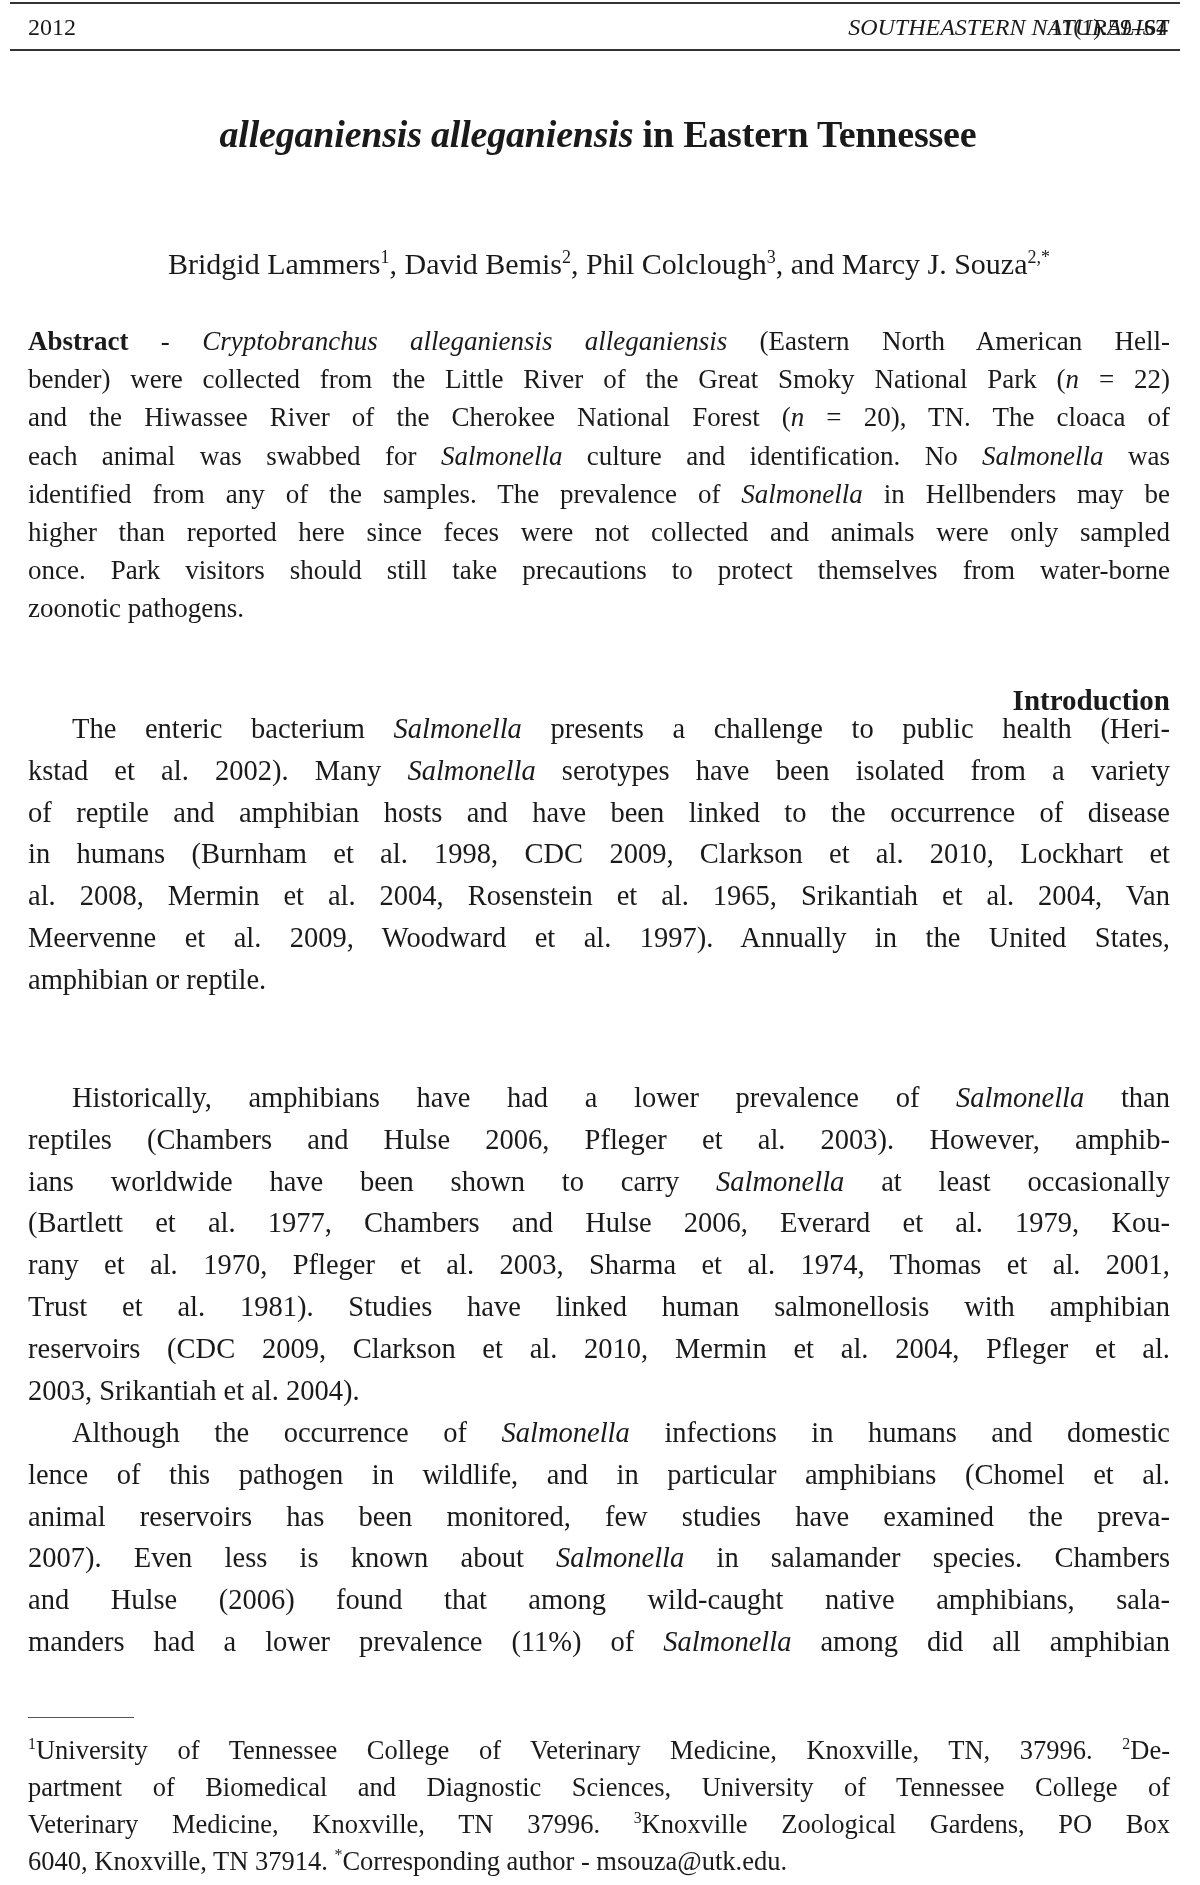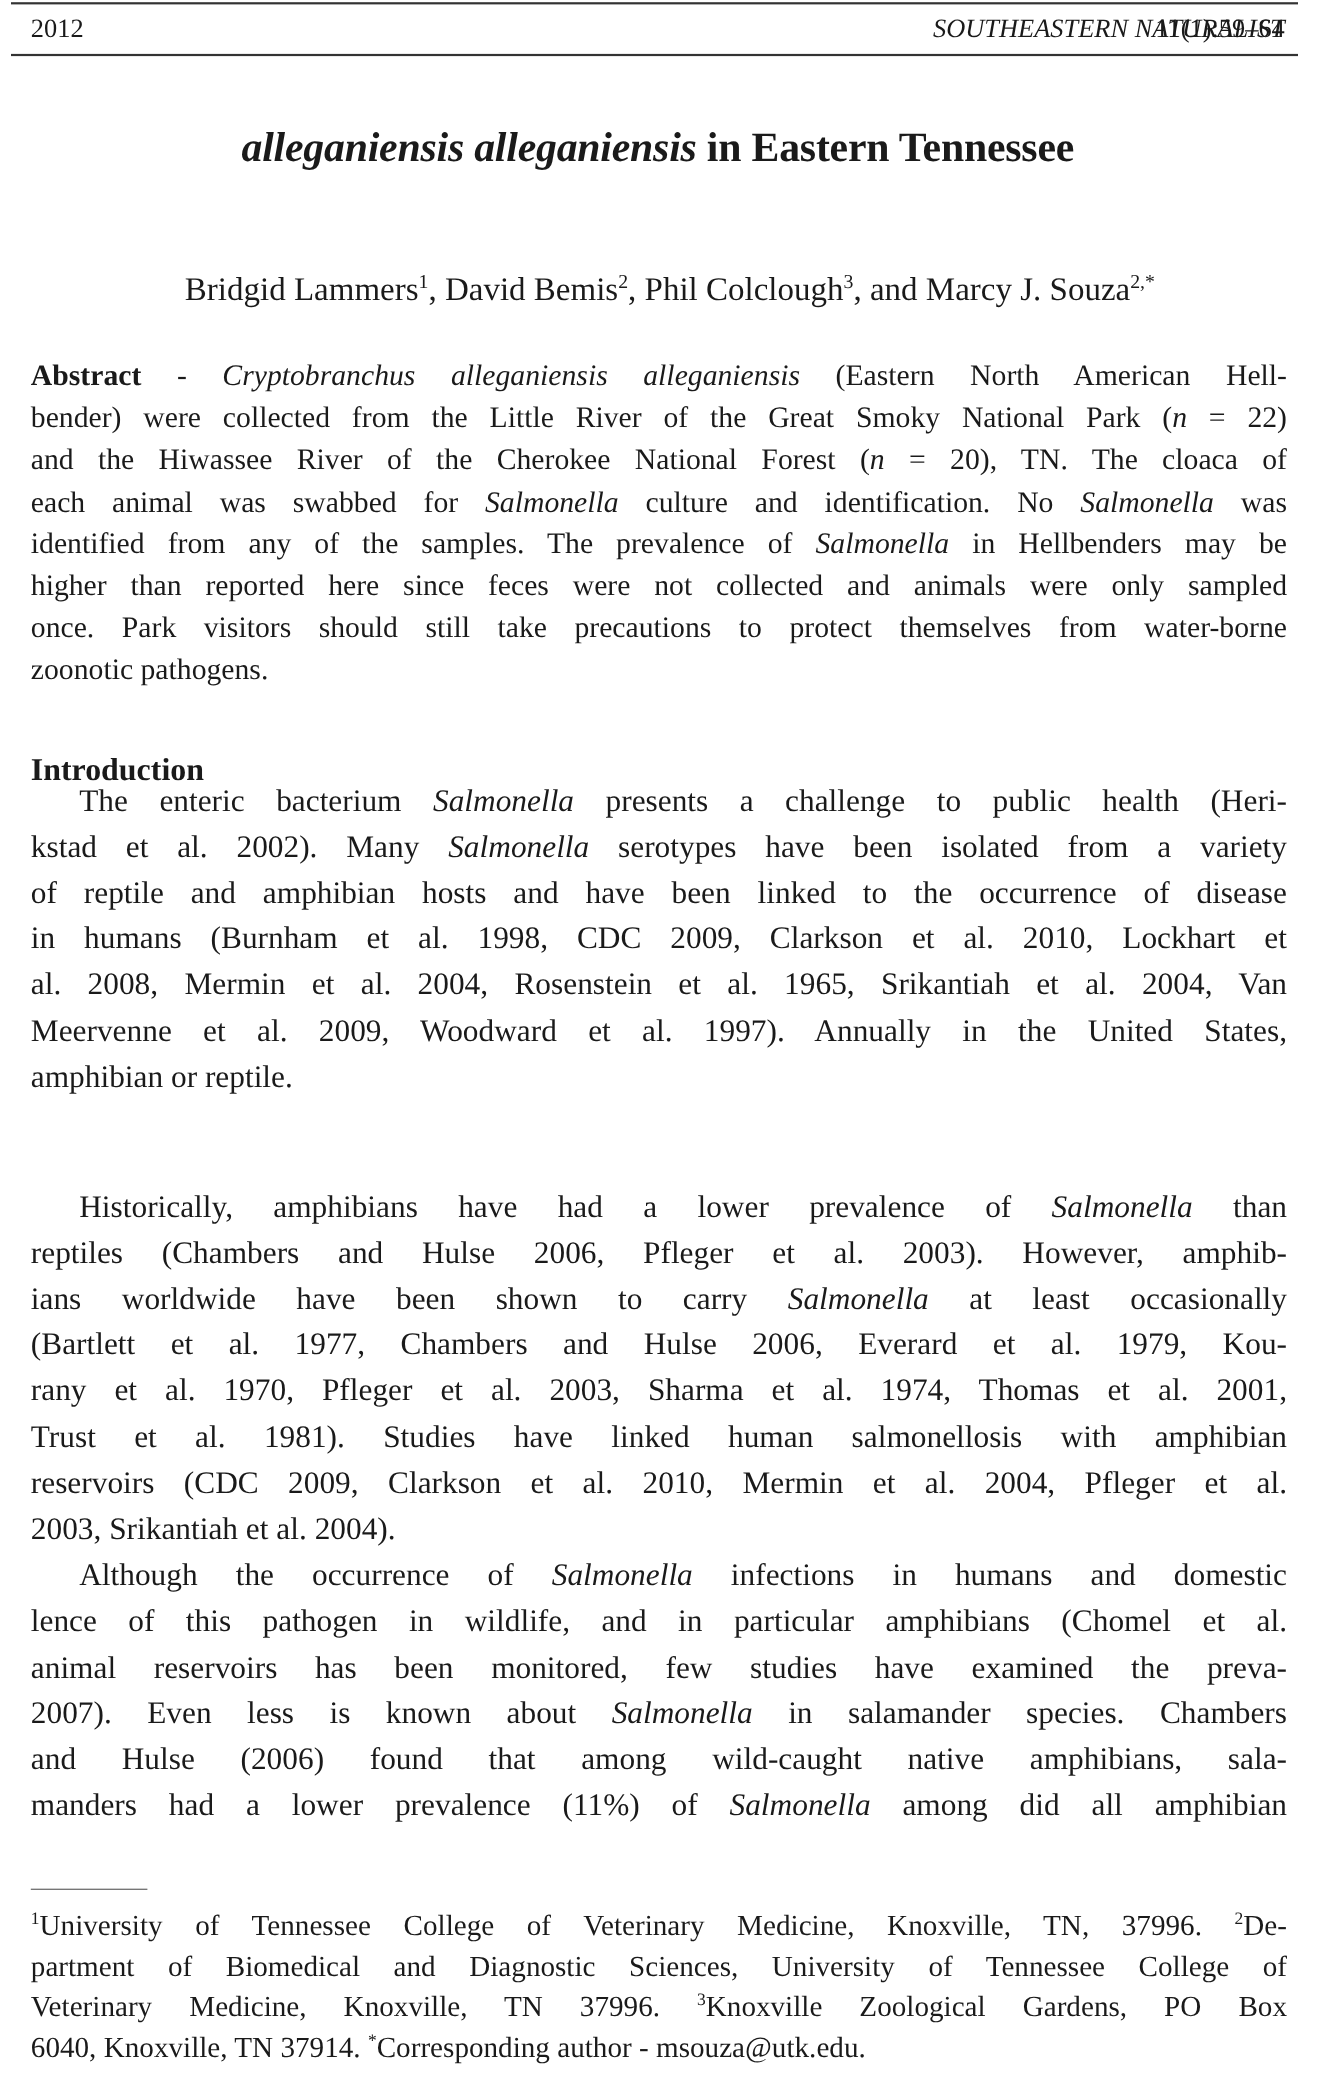--- a/index.html
+++ b/index.html
@@ -26,21 +26,21 @@
   sup { font-size: 60%; line-height: 0; vertical-align: super; }
   .block { position: absolute; left: 28px; width: 1142px; }
   .line {
     display: block; height: 41.8px; line-height: 41.8px; white-space: nowrap;
     text-align: justify; text-align-last: justify; font-size: 28.5px;
   }
   .line.last { text-align-last: left; }
   .line.indent { padding-left: 44px; }
   .abstract .line { height: 38.2px; line-height: 38.2px; font-size: 27px; }
   .heading {
-    position: absolute; top: 682px; left: 28px; width: 1142px; text-align: left;
+    position: absolute; top: 682px; left: 28px; width: 1142px; text-align: right;
     font-weight: bold; font-size: 29px; line-height: 36px;
   }
   .footrule { position: absolute; left: 28px; top: 1717px; width: 106px; height: 1px; background: #555; }
   .foot .line { height: 37px; line-height: 37px; font-size: 26.5px; }
   em { font-style: italic; }
 </style>
 </head>
 <body>
 
 <div class="rule" style="top:2px;"></div>

